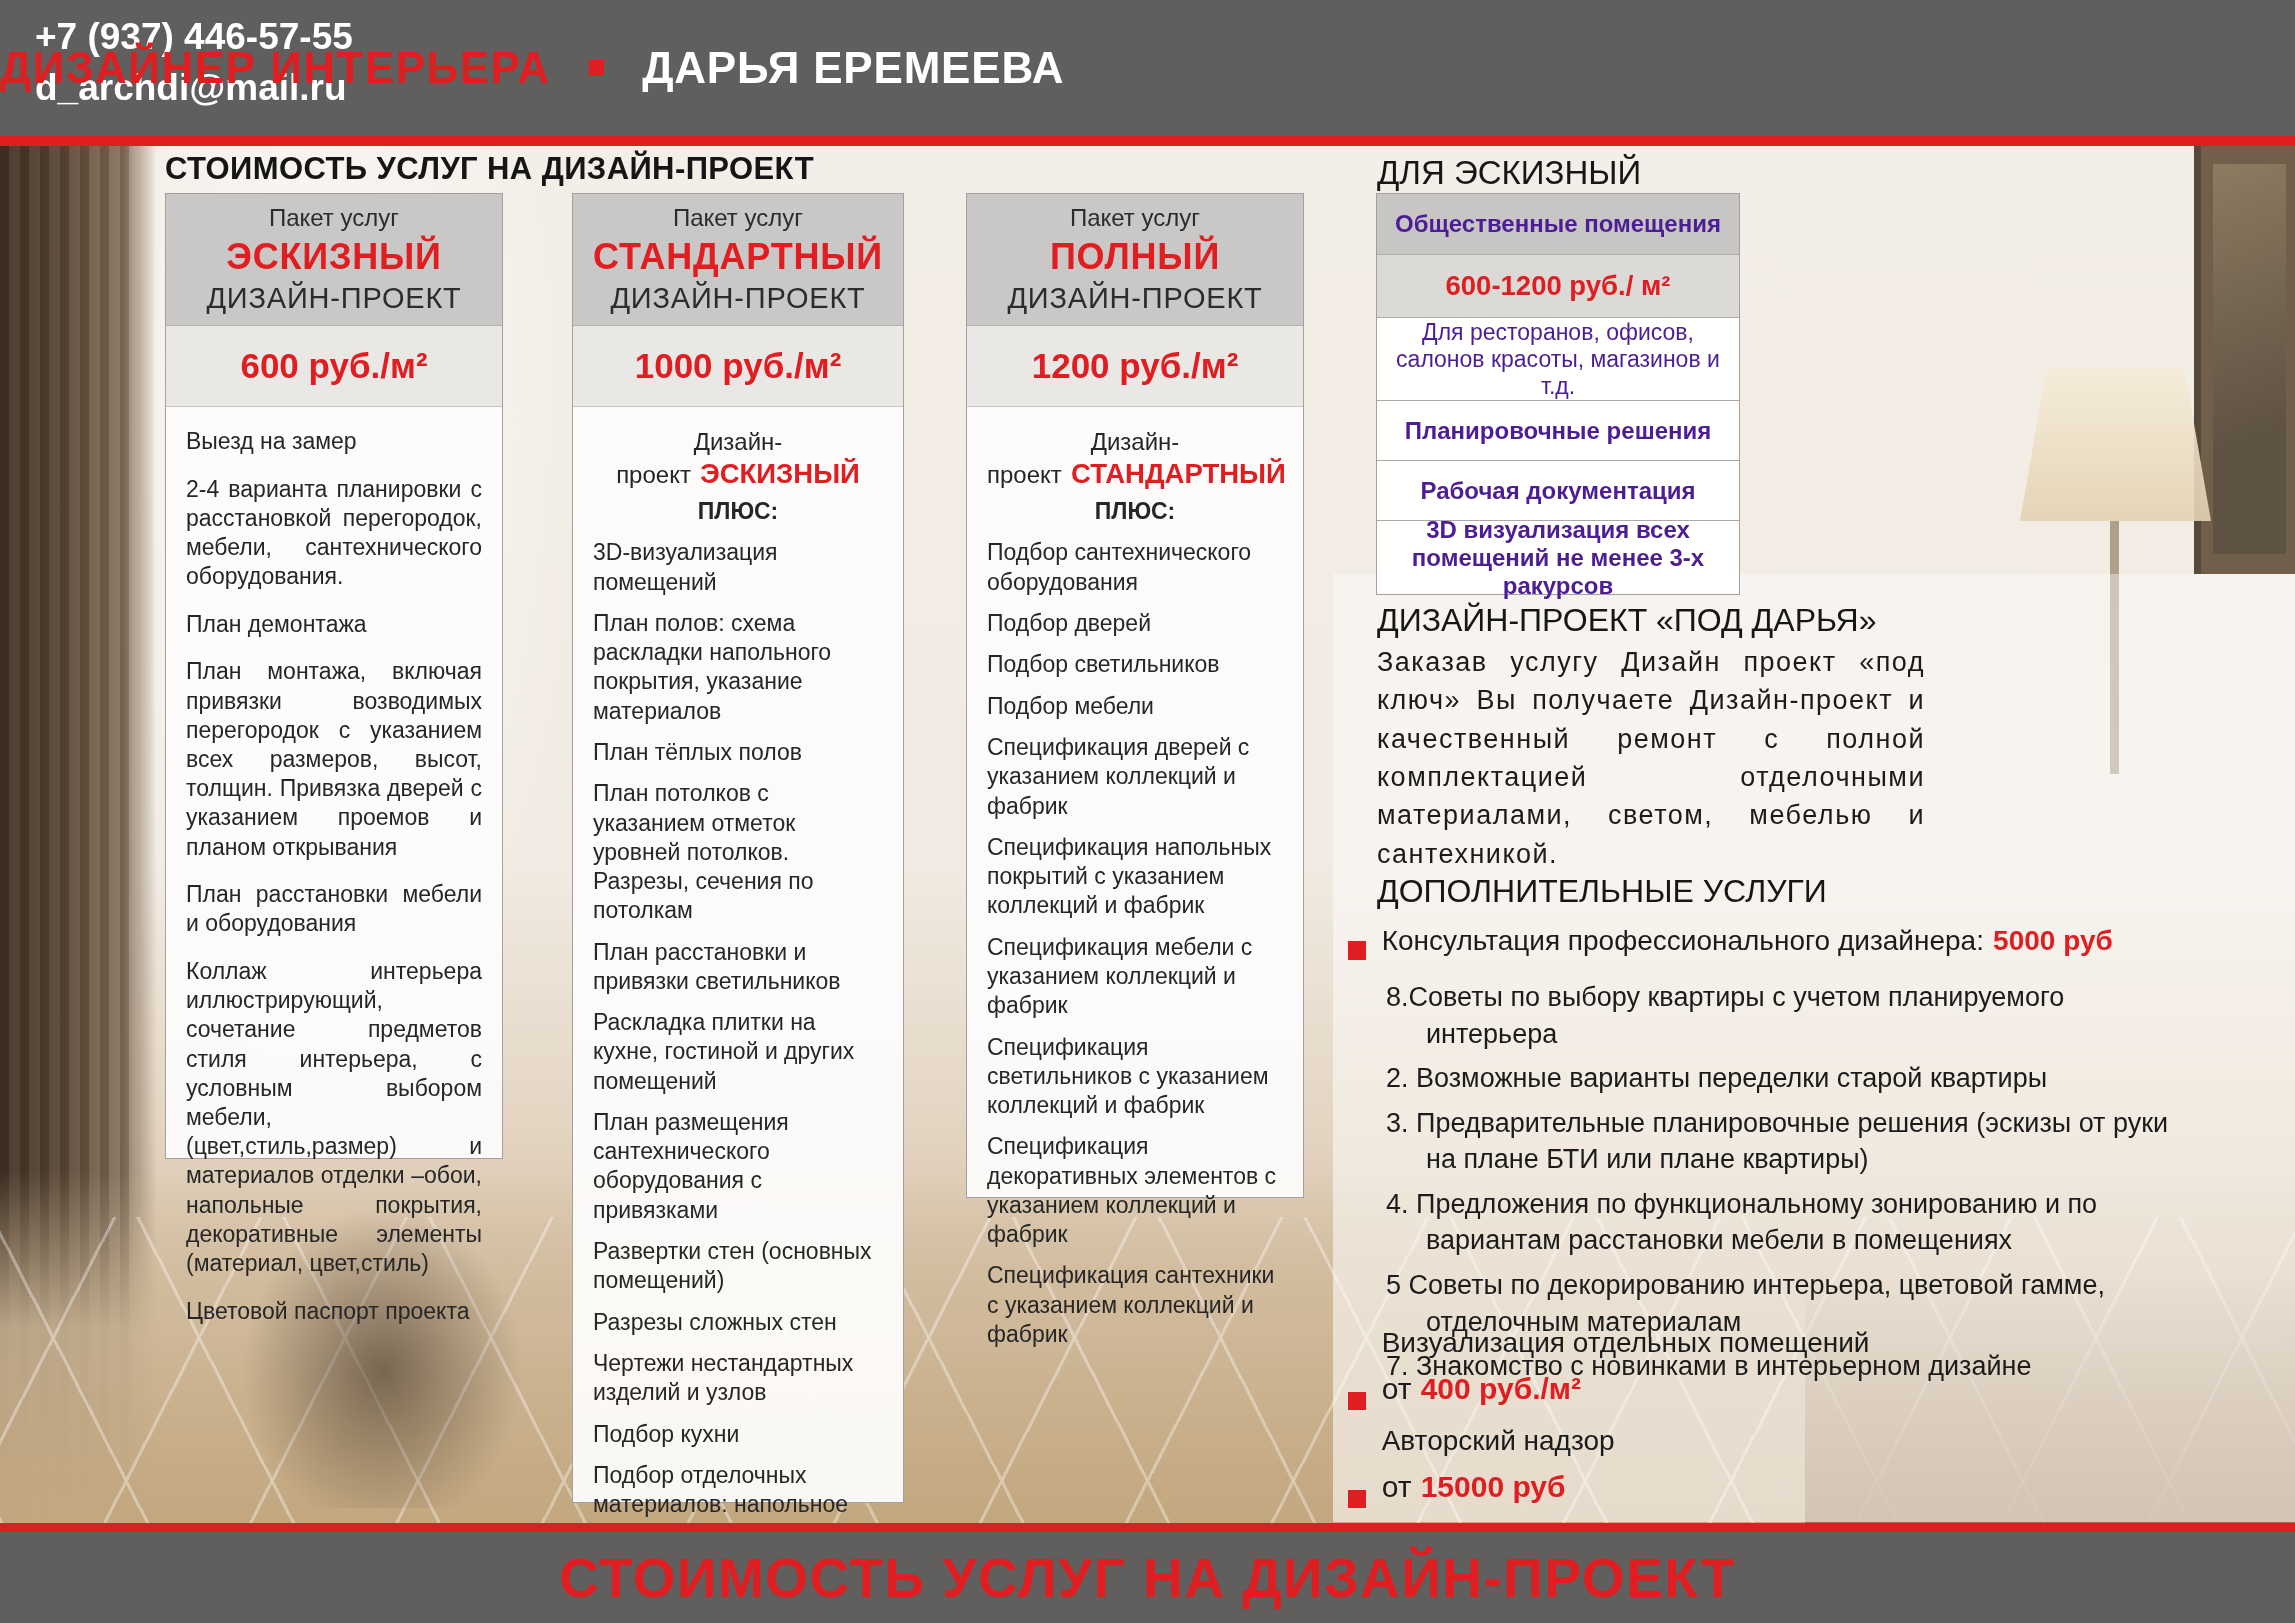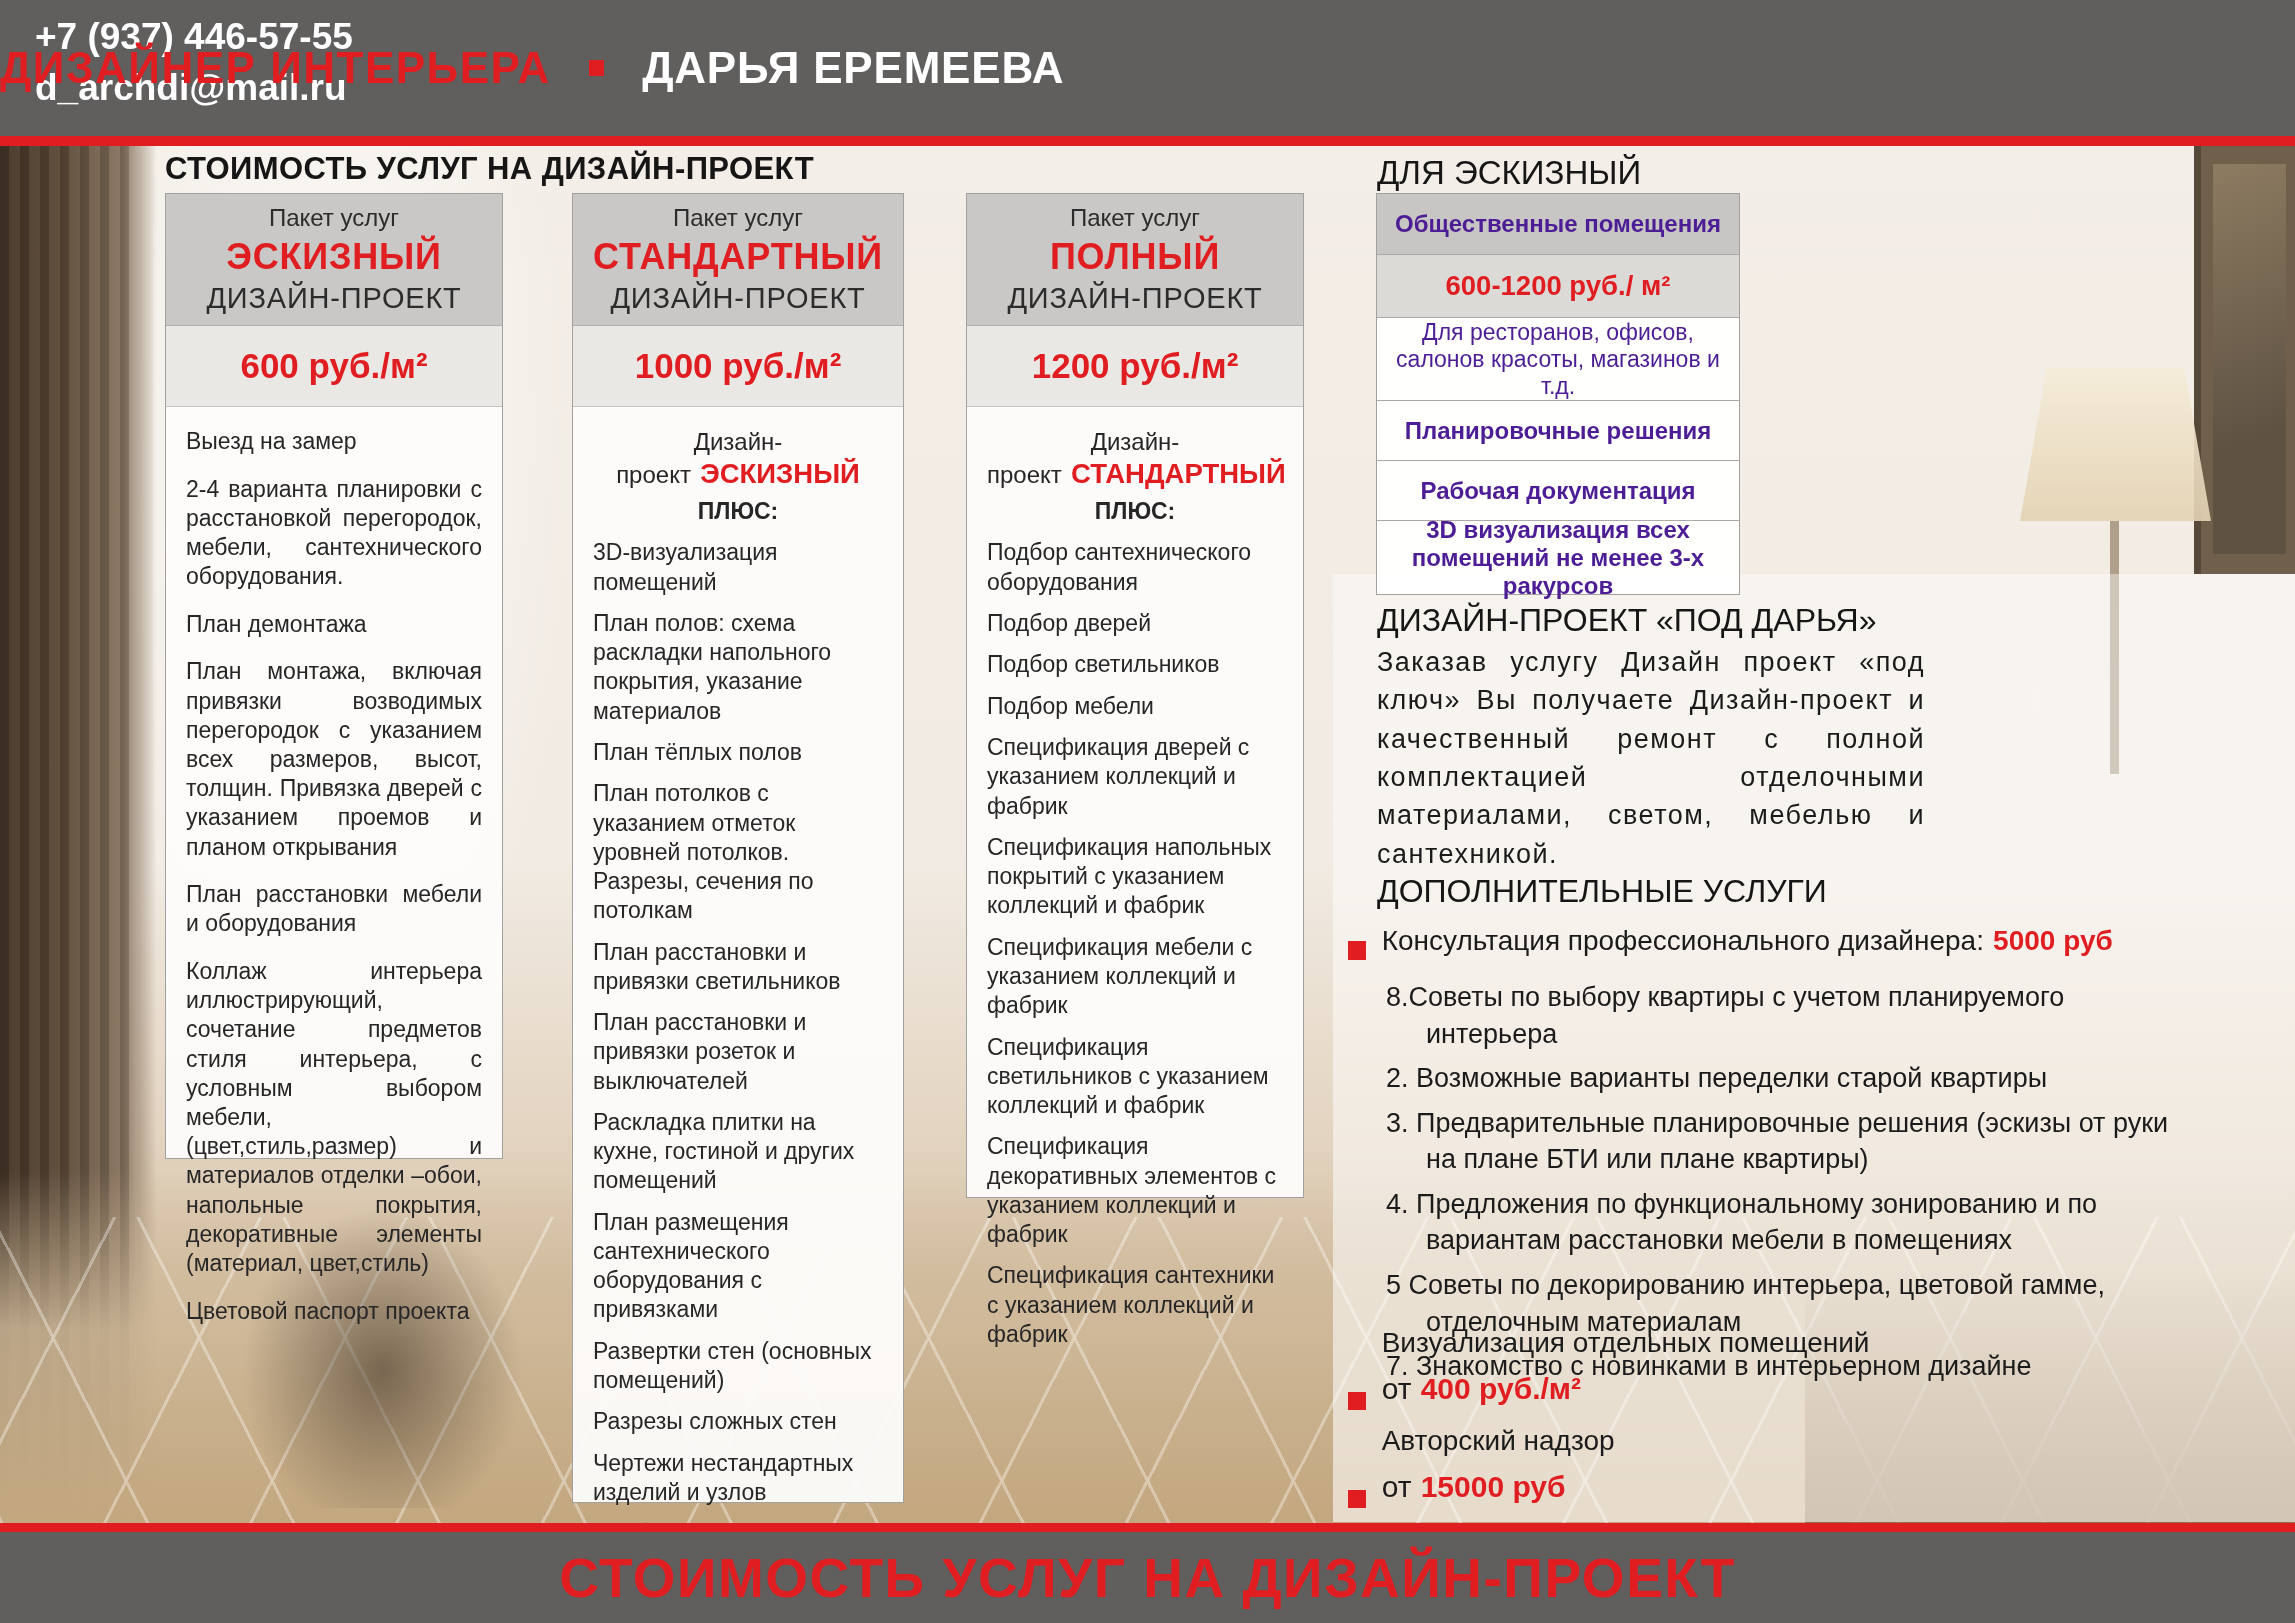--- a/index.html
+++ b/index.html
@@ -169,21 +169,20 @@
       </div>
       <div class="col-price">1000 руб./м²</div>
       <div class="col-body">
         <p class="plus-top"><span>Дизайн-проект</span><span class="plus-ref">ЭСКИЗНЫЙ</span></p>
         <p class="plus-label">ПЛЮС:</p>
         <p>3D-визуализация помещений</p>
         <p>План полов: схема раскладки напольного покрытия, указание материалов</p>
         <p>План тёплых полов</p>
         <p>План потолков с указанием отметок уровней потолков. Разрезы, сечения  по потолкам</p>
         <p>План расстановки и привязки светильников</p>
-        <p>План расстановки и привязки розеток и выключателей</p>
         <p>Раскладка плитки на кухне, гостиной и других помещений</p>
         <p>План размещения сантехнического оборудования с привязками</p>
         <p>Развертки стен (основных помещений)</p>
         <p>Разрезы сложных стен</p>
         <p>Чертежи нестандартных изделий и узлов</p>
         <p>Подбор кухни</p>
         <p>Подбор отделочных материалов: напольное покрытие, обои, штукатурка и т. д.</p>
 
       </div>
     </div>

